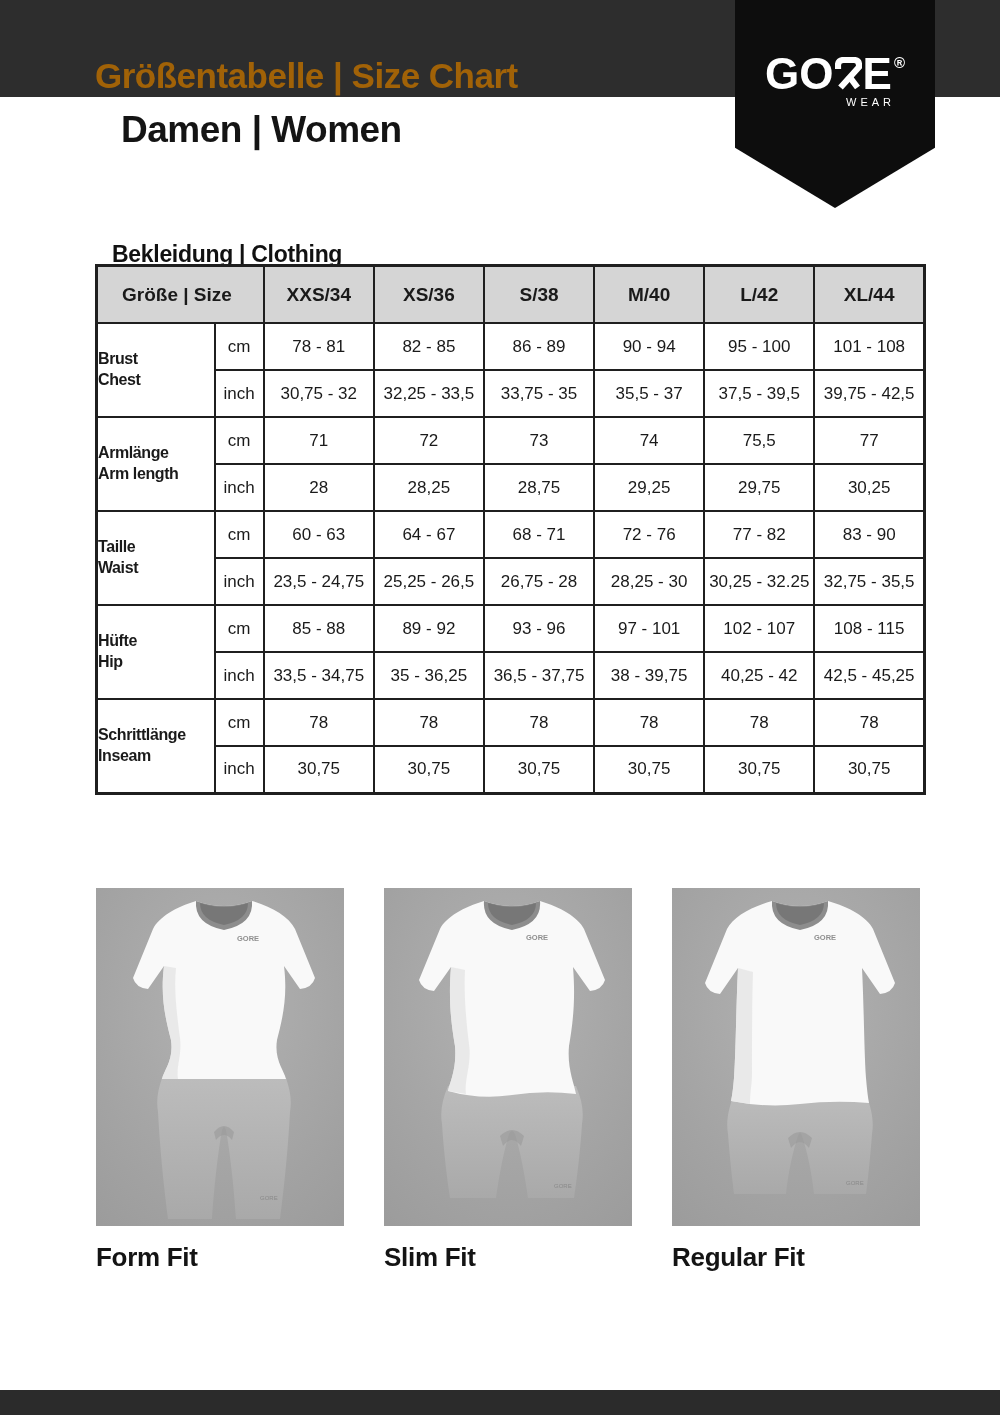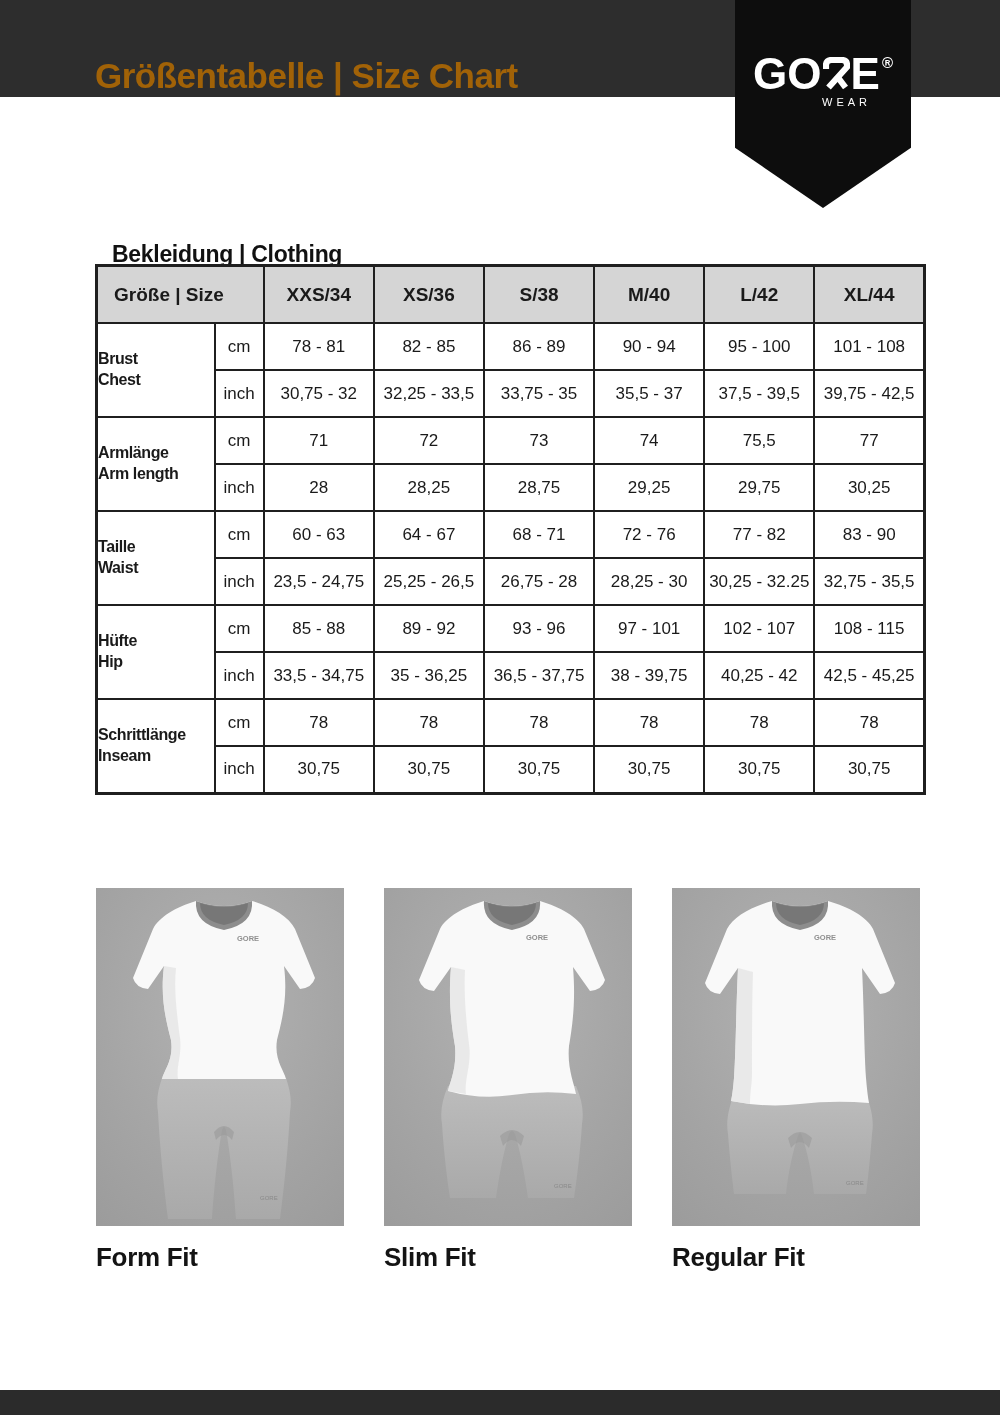--- a/index.html
+++ b/index.html
@@ -7,21 +7,21 @@
         font-family:"Liberation Sans",sans-serif;color:#1a1a1a;}
 
   
   .band-top{position:absolute;left:0;top:0;width:1000px;height:97px;background:#2d2d2d;}
   .page-title{position:absolute;left:95px;top:56px;z-index:3;margin:0;
               font-size:35px;font-weight:bold;letter-spacing:-0.5px;color:#a16207;white-space:nowrap;}
   .page-subtitle{position:absolute;left:121px;top:109px;z-index:3;margin:0;
               font-size:37px;font-weight:bold;letter-spacing:-0.5px;color:#141414;white-space:nowrap;}
 
   
-  .ribbon{position:absolute;left:735px;top:0;width:176px;height:208px;background:#0d0d0d;z-index:4;
+  .ribbon{position:absolute;left:735px;top:0;width:200px;height:208px;background:#0d0d0d;z-index:4;
           clip-path:polygon(0 0,100% 0,100% 71%,50% 100%,0 71%);
           display:flex;flex-direction:column;align-items:center;}
   .logo-row{display:flex;align-items:flex-start;margin-top:57px;color:#fff;
             font-weight:bold;font-size:44px;line-height:33px;letter-spacing:0px;}
   .logo-row .seg{display:block;height:33px;}
   .logo-r{display:block;width:27px;height:33px;margin:0 1px;}
   .reg{font-size:15px;line-height:15px;margin-top:-2px;margin-left:2px;font-weight:bold;}
   .wear{width:100%;box-sizing:border-box;text-align:right;padding-right:40px;margin-top:6px;
         color:#fff;font-size:11px;font-weight:normal;letter-spacing:4px;}
 
@@ -31,21 +31,21 @@
 
   
   .tablewrap{position:absolute;left:95px;top:264px;}
   table.size{border-collapse:collapse;table-layout:fixed;width:831px;border:3px solid #1f1f1f;}
   table.size col.c-label{width:118px;}
   table.size col.c-unit{width:49px;}
   table.size col.c-size{width:110px;}
   table.size th,table.size td{border:2px solid #1f1f1f;text-align:center;vertical-align:middle;
                               font-size:17px;font-weight:normal;color:#1a1a1a;padding:0;}
   table.size tr.head th{height:55px;background:#d5d5d5;font-weight:bold;font-size:19px;}
-  table.size th.label-head{text-align:left;padding-left:16px;}
+  table.size th.label-head{text-align:left;padding-left:24px;}
   table.size tr.datarow{height:47px;}
   table.size th.glabel{text-align:left;padding-left:0;font-weight:bold;font-size:16px;
                        letter-spacing:-0.4px;line-height:1.3;white-space:nowrap;}
   table.size th.glabel span{display:block;}
   table.size td.unit{font-size:17px;}
 
   
   .fits{position:absolute;left:96px;top:888px;display:flex;gap:40px;}
   .fit-card{width:248px;}
   .fit-card svg{display:block;width:248px;height:338px;}
@@ -54,20 +54,21 @@
   
   .band-bottom{position:absolute;left:0;top:1390px;width:1000px;height:25px;background:#2b2b2b;}
 </style>
 </head>
 <body>
 
 <div id="page">
 
   <div class="band-top"></div>
   <h1 class="page-title">Größentabelle | Size Chart</h1>
+  <h2 class="page-subtitle">Damen | Women</h2>
 
   <div class="ribbon">
     <div class="logo-row">
       <span class="seg">GO</span>
       <svg class="logo-r" viewBox="0 0 27 33">
         <path d="M3 12 L3 8 Q3 3 8.5 3 L19 3 Q24 3 24 8 L24 10 L5.5 30.5" fill="none" stroke="#ffffff" stroke-width="6.2"></path>
         <path d="M13.5 18.5 L22.5 30.5" fill="none" stroke="#ffffff" stroke-width="6.2"></path>
       </svg>
       <span class="seg">E</span>
       <span class="reg">®</span>

